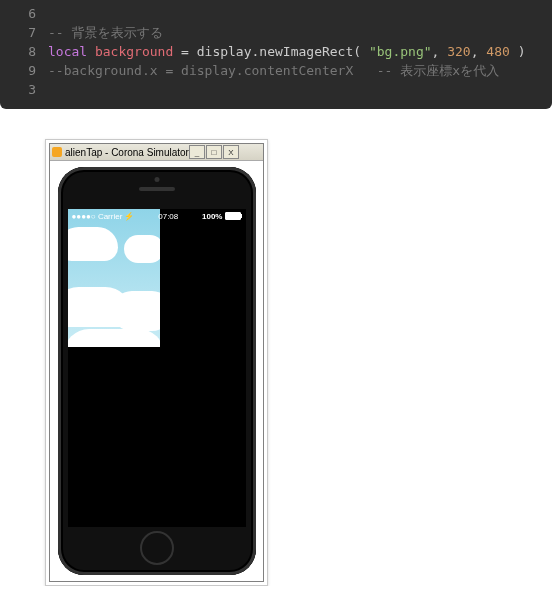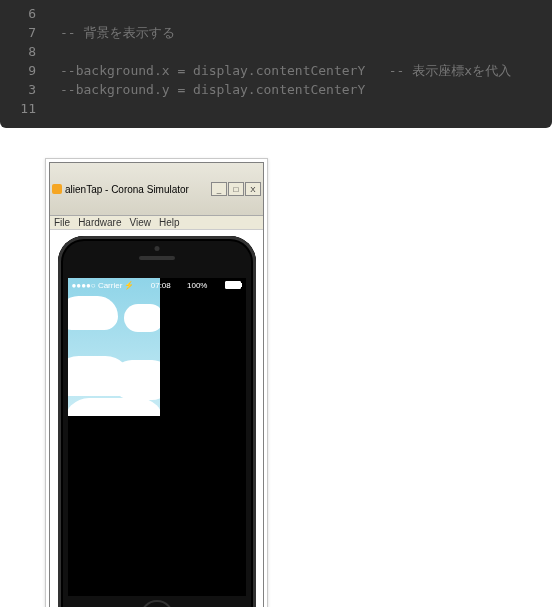--- a/index.html
+++ b/index.html
@@ -26,21 +26,20 @@
     width: 36px;
     text-align: right;
     color: #888;
     padding-right: 12px;
     user-select: none;
     flex-shrink: 0;
   }
   .code {
     white-space: pre;
     color: #ccc;
-    margin-left: 12px;
   }
   .comment { color: #777; }
   .keyword { color: #c678dd; }
   .ident   { color: #e06c75; }
   .func    { color: #ccc; }
   .string  { color: #98c379; }
   .number  { color: #d19a66; }
   .punct   { color: #ccc; }
 
   .sim-wrap {
@@ -55,22 +54,21 @@
   .win {
     border: 1px solid #808080;
     background: #ece9d8;
     font-family: Tahoma, sans-serif;
     font-size: 10px;
   }
   .titlebar {
     background: linear-gradient(to bottom, #e9e7dc, #d6d3c5);
     display: flex;
     align-items: center;
-    justify-content: space-between;
-    padding: 18px 2px;
+    padding: 0 2px;
     border-bottom: 1px solid #aaa;
     height: 16px;
   }
   .titlebar .left {
     display: flex;
     align-items: center;
     gap: 3px;
   }
   .dot {
     width: 10px;
@@ -154,21 +152,22 @@
     justify-content: space-between;
     align-items: center;
     padding: 0 4px;
     font-size: 8px;
     color: #fff;
     z-index: 2;
   }
   .sb-right {
     display:flex;
     align-items:center;
-    gap:18px;
+    gap:3px;
+    font-weight:bold;
   }
   .batt {
     width: 14px;
     height: 6px;
     border: 1px solid #fff;
     border-radius: 1px;
     position: relative;
     background: #fff;
   }
   .batt::after {
@@ -219,54 +218,44 @@
       <div class="line">
         <div class="gutter">6</div>
         <div class="code"></div>
       </div>
       <div class="line">
         <div class="gutter">7</div>
         <div class="code"><span class="comment">-- 背景を表示する</span></div>
       </div>
       <div class="line">
         <div class="gutter">8</div>
+        <div class="code"><span class="keyword">local </span><span class="ident">background</span><span class="punct"> = </span><span class="func">display.newImageRect( </span><span class="string">"bg.png"</span><span class="punct">, </span><span class="number">320</span><span class="punct">, </span><span class="number">480</span><span class="punct"> )</span></div>
       </div>
       <div class="line">
         <div class="gutter">9</div>
-        <div class="code"><span class="comment">--background.x = display.contentCenterY   -- 表示座標xを代入</span></div>
+        <div class="code"><span class="comment">--background.x = display.contentCenterX   -- 表示座標xを代入</span></div>
       </div>
       <div class="line">
         <div class="gutter">3</div>
-        <div class="code"><span class="comment">--background.y = display.contentCenterY</span></div>
-      </div>
-      <div class="line">
-        <div class="gutter">11</div>
-        <div class="code"></div>
       </div>
     </div>
 </div>
 
 <div class="sim-wrap">
   <div class="win">
     <div class="titlebar">
       <div class="left">
         <span class="dot"></span>
         <span>alienTap - Corona Simulator</span>
       </div>
       <div class="winbtns">
         <div class="wbtn">_</div>
         <div class="wbtn">□</div>
         <div class="wbtn">X</div>
       </div>
-    </div>
-    <div class="menubar">
-      <span>File</span>
-      <span>Hardware</span>
-      <span>View</span>
-      <span>Help</span>
     </div>
     <div class="sim-body">
       <div class="phone">
         <div class="cam"></div>
         <div class="speaker"></div>
         <div class="screen">
           <div class="statusbar">
             <span>●●●●○ Carrier ⚡</span>
             <span>07:08</span>
             <span class="sb-right">

